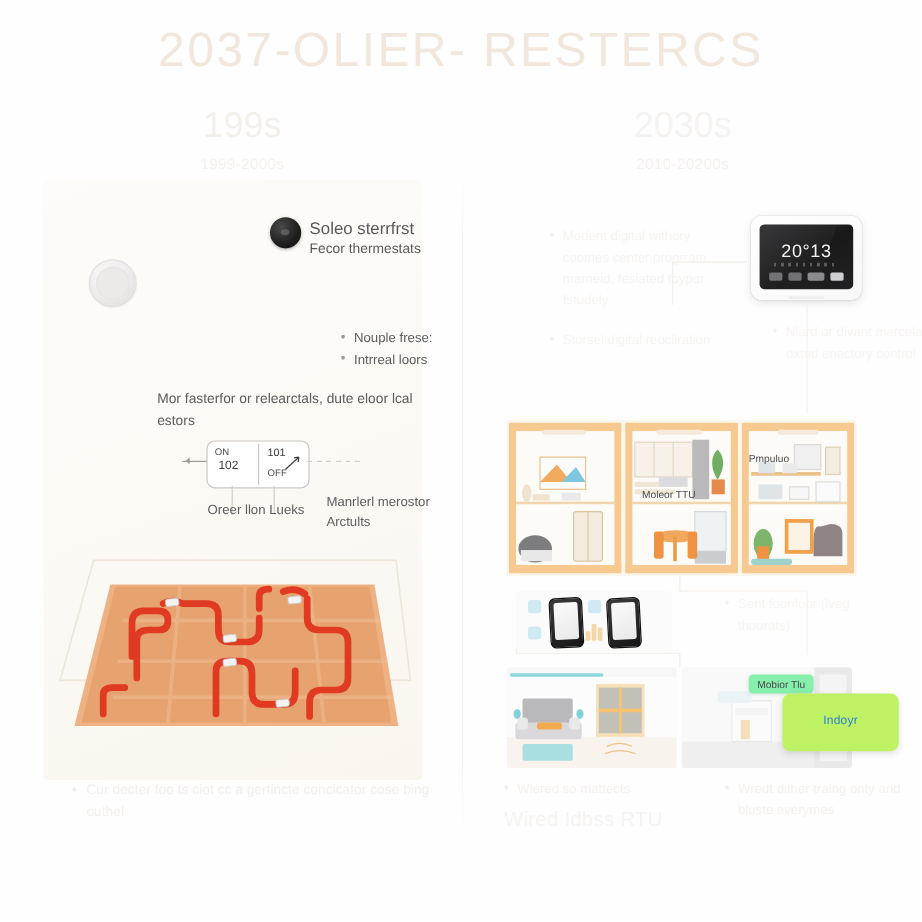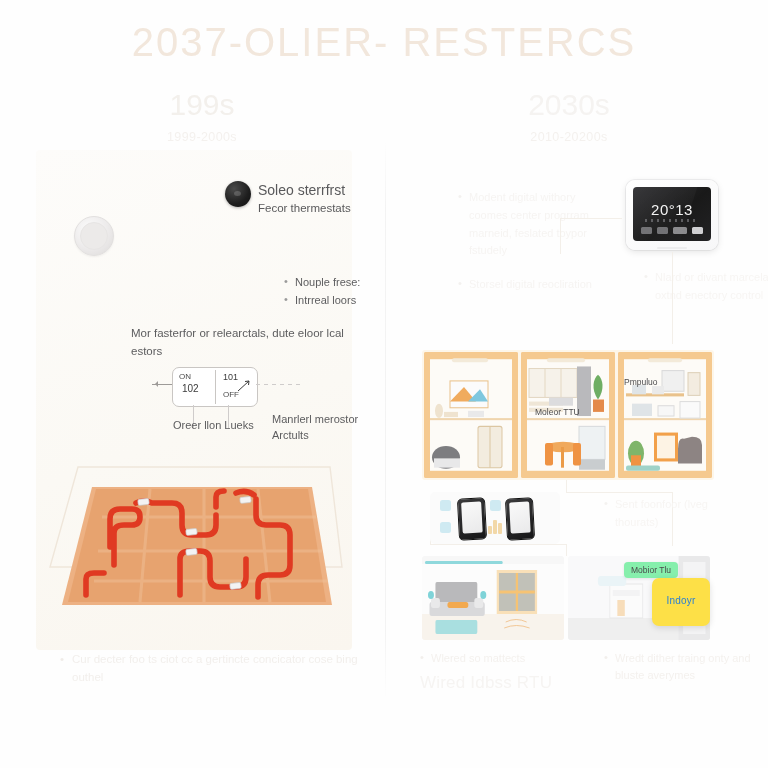--- a/index.html
+++ b/index.html
@@ -191,22 +191,23 @@
 
   
   .scenes{position:absolute;left:422px;top:556px;width:288px;height:84px;display:flex;gap:4px;}
   .scene{flex:1;border-radius:3px;overflow:hidden;background:#fbfbfb;position:relative;}
   .scene svg{display:block;width:100%;height:100%;}
   .tag-mobior{
     position:absolute;left:624px;top:562px;font-size:8.5px;color:#4a4a4c;
     background:#86efac;border-radius:4px;padding:3px 7px;box-shadow:0 1px 3px rgba(0,0,0,.09);white-space:nowrap;
   }
   .card-indoyr{
-    position:absolute;left:652px;top:578px;width:58px;height:48px;border-radius:7px;background:#fde047;
+    position:absolute;left:652px;top:578px;width:58px;height:48px;border-radius:7px;background:#bef264;
     box-shadow:0 2px 6px rgba(0,0,0,.12);
+    padding-left:39px;
   }
   .card-indoyr span{
     position:absolute;left:0;right:0;top:17px;text-align:center;
     font-size:10px;color:#2a7fd4;letter-spacing:.2px;
   }
 
   .cap-r1{position:absolute;left:420px;top:650px;width:180px;font-size:11px;color:#f4f1ee;line-height:1.5;}
   .cap-r1 .b{position:relative;padding-left:11px;}
   .cap-r1 .b:before{content:"•";position:absolute;left:0;top:-1px;color:#f2efec;}
   .cap-r1 .big{font-size:17px;color:#f6f4f2;margin-top:3px;letter-spacing:.2px;}

